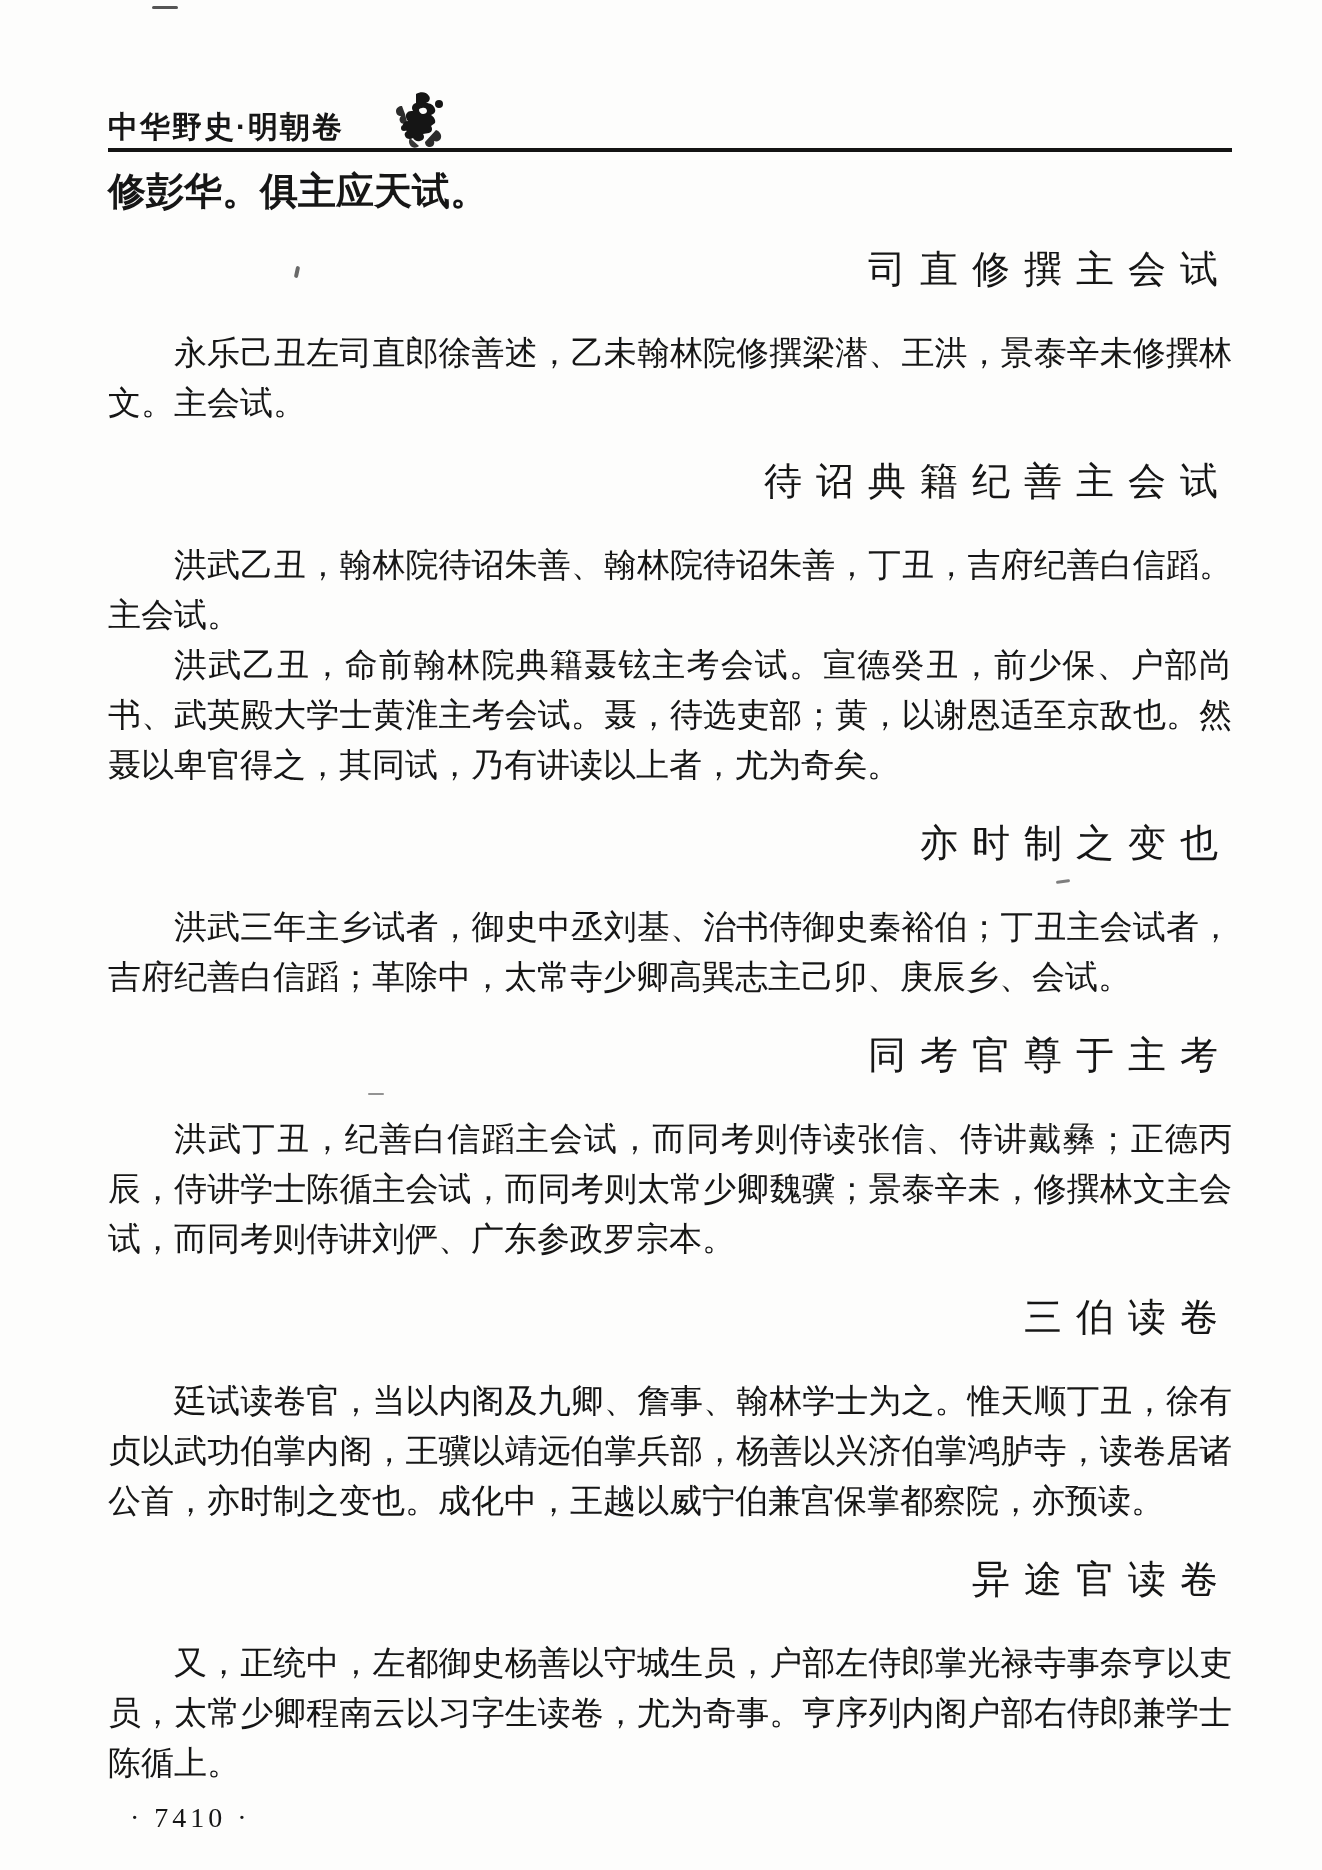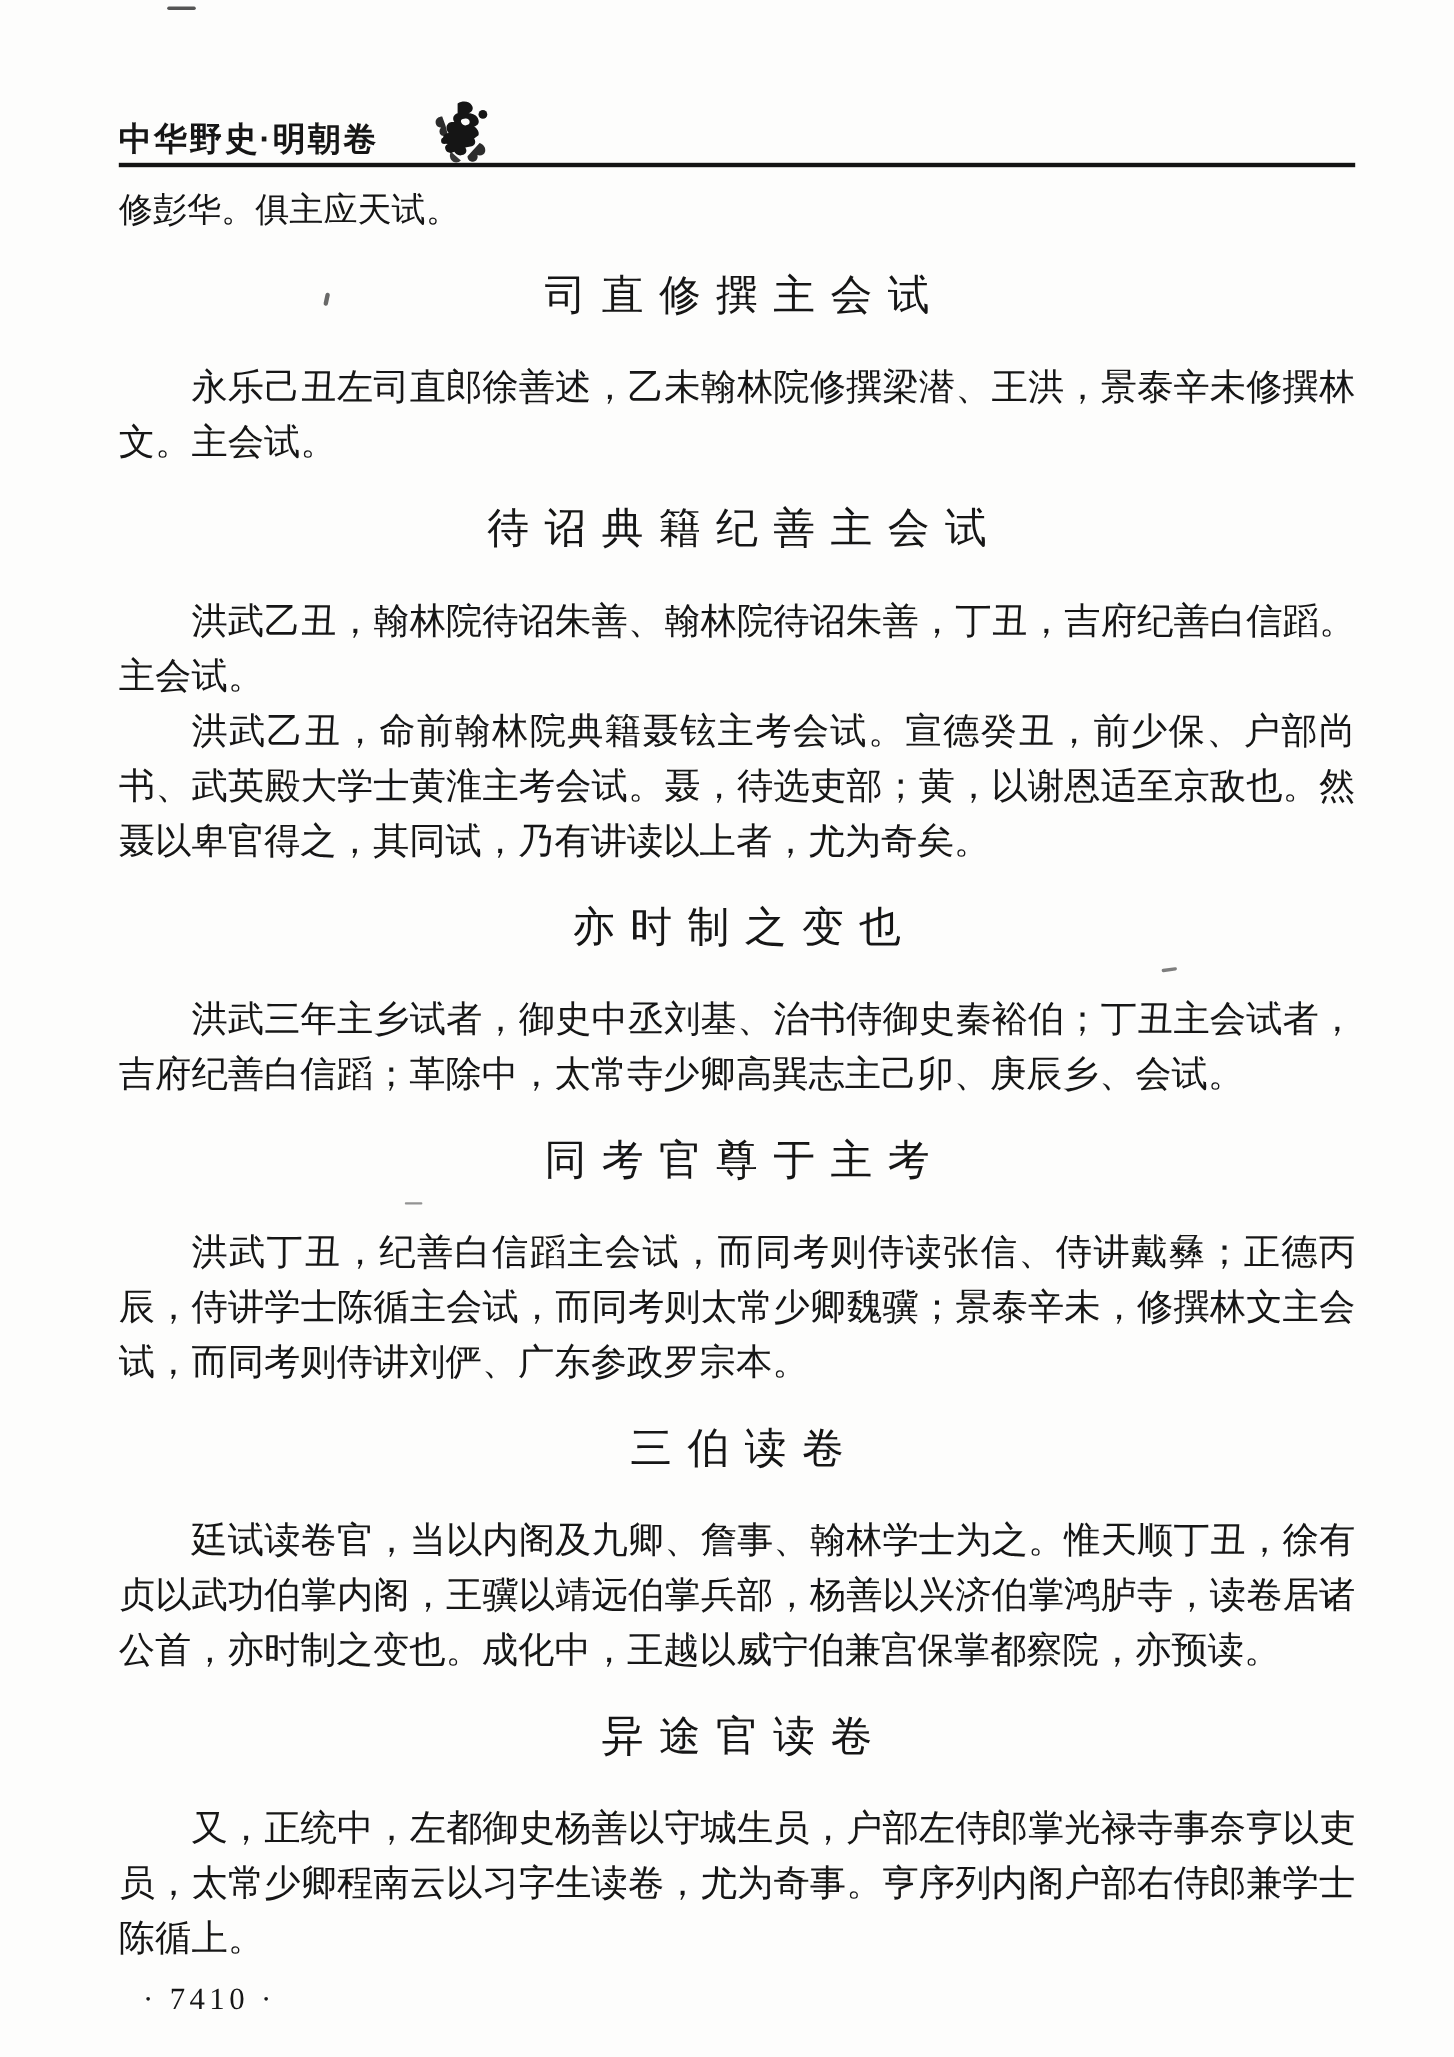--- a/index.html
+++ b/index.html
@@ -42,29 +42,30 @@
   .running-head .ornament {
     margin-left: 48px;
     margin-bottom: -10px;
     width: 58px;
     height: 62px;
     flex: 0 0 auto;
   }
   
   .intro-line {
     margin: 14px 0 16px 0;
-    font-size: 31px;
+    font-size: 38px;
     line-height: 50px;
     text-align: justify;
+    font-weight: bold;
   }
   .section-heading {
     margin: 30px 0 36px 0;
     font-size: 38px;
     font-weight: 500;
-    text-align: center;
+    text-align: right;
     letter-spacing: 14px;
     text-indent: 14px; 
     line-height: 46px;
   }
   .section-body {
     margin: 0;
     font-size: 33px;
     line-height: 50px;
     text-align: justify;
     text-indent: 2em;

